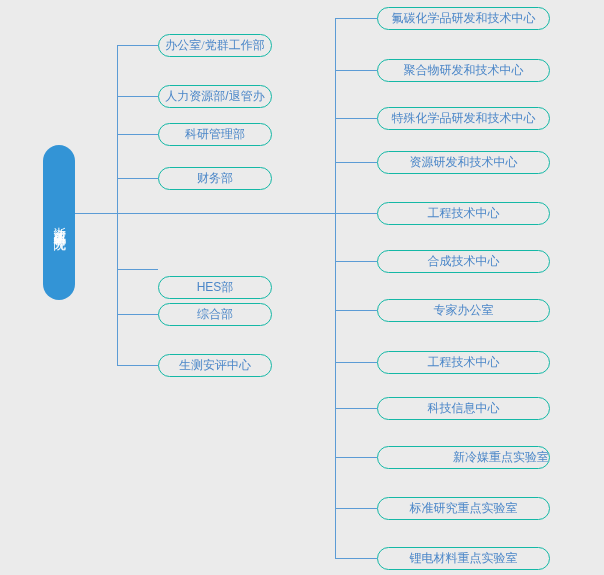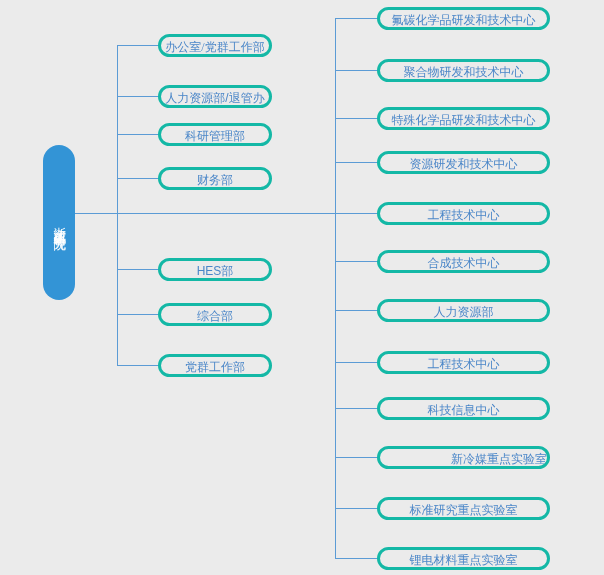--- a/index.html
+++ b/index.html
@@ -45,21 +45,21 @@
     text-orientation: upright;
     white-space: nowrap;
     letter-spacing: 1.5px;
   }
 
   
   .node {
     position: absolute;
     box-sizing: border-box;
     height: 23px;
-    border: 3px solid #14b8a6;
+    border: 1px solid #14b8a6;
     border-radius: 12px;
     background: #ebebeb;
     color: #4a86c8;
     font-size: 12px;
     line-height: 21px;
     text-align: center;
     white-space: nowrap;
     overflow: hidden;
   }
   .node.mid {
@@ -111,33 +111,33 @@
 
   <div class="root-node">
     <span class="root-label">浙江省化工研究院</span>
   </div>
 
   <div id="mid-column">
       <div class="node mid" style="top: 34px; font-family: Liberation Serif, serif;"><span>办公室/党群工作部</span></div>
       <div class="node mid" style="top: 85px;"><span>人力资源部/退管办</span></div>
       <div class="node mid" style="top: 123px;"><span>科研管理部</span></div>
       <div class="node mid" style="top: 167px;"><span>财务部</span></div>
-      <div class="node mid" style="top: 258px;"><span>HES部</span></div>
+      <div class="node mid" style="top: 276px;"><span>HES部</span></div>
       <div class="node mid" style="top: 303px;"><span>综合部</span></div>
-      <div class="node mid" style="top: 354px;"><span>党群工作部</span></div>
+      <div class="node mid" style="top: 354px;"><span>生测安评中心</span></div>
     </div>
 
   <div id="right-column">
       <div class="node right" style="top: 7px;"><span>氟碳化学品研发和技术中心</span></div>
       <div class="node right" style="top: 59px;"><span>聚合物研发和技术中心</span></div>
       <div class="node right" style="top: 107px;"><span>特殊化学品研发和技术中心</span></div>
       <div class="node right" style="top: 151px;"><span>资源研发和技术中心</span></div>
       <div class="node right" style="top: 202px; text-align: center;"><span>工程技术中心</span></div>
       <div class="node right" style="top: 250px;"><span>合成技术中心</span></div>
-      <div class="node right" style="top: 299px;"><span>人力资源部</span></div>
+      <div class="node right" style="top: 299px;"><span>专家办公室</span></div>
       <div class="node right" style="top: 351px;"><span>工程技术中心</span></div>
       <div class="node right" style="top: 397px;"><span>科技信息中心</span></div>
       <div class="node right" style="top: 446px; text-align: right;"><span>新冷媒重点实验室</span></div>
       <div class="node right" style="top: 497px;"><span>标准研究重点实验室</span></div>
       <div class="node right" style="top: 547px;"><span>锂电材料重点实验室</span></div>
     </div>
 
 </div>
 
 </body></html>

